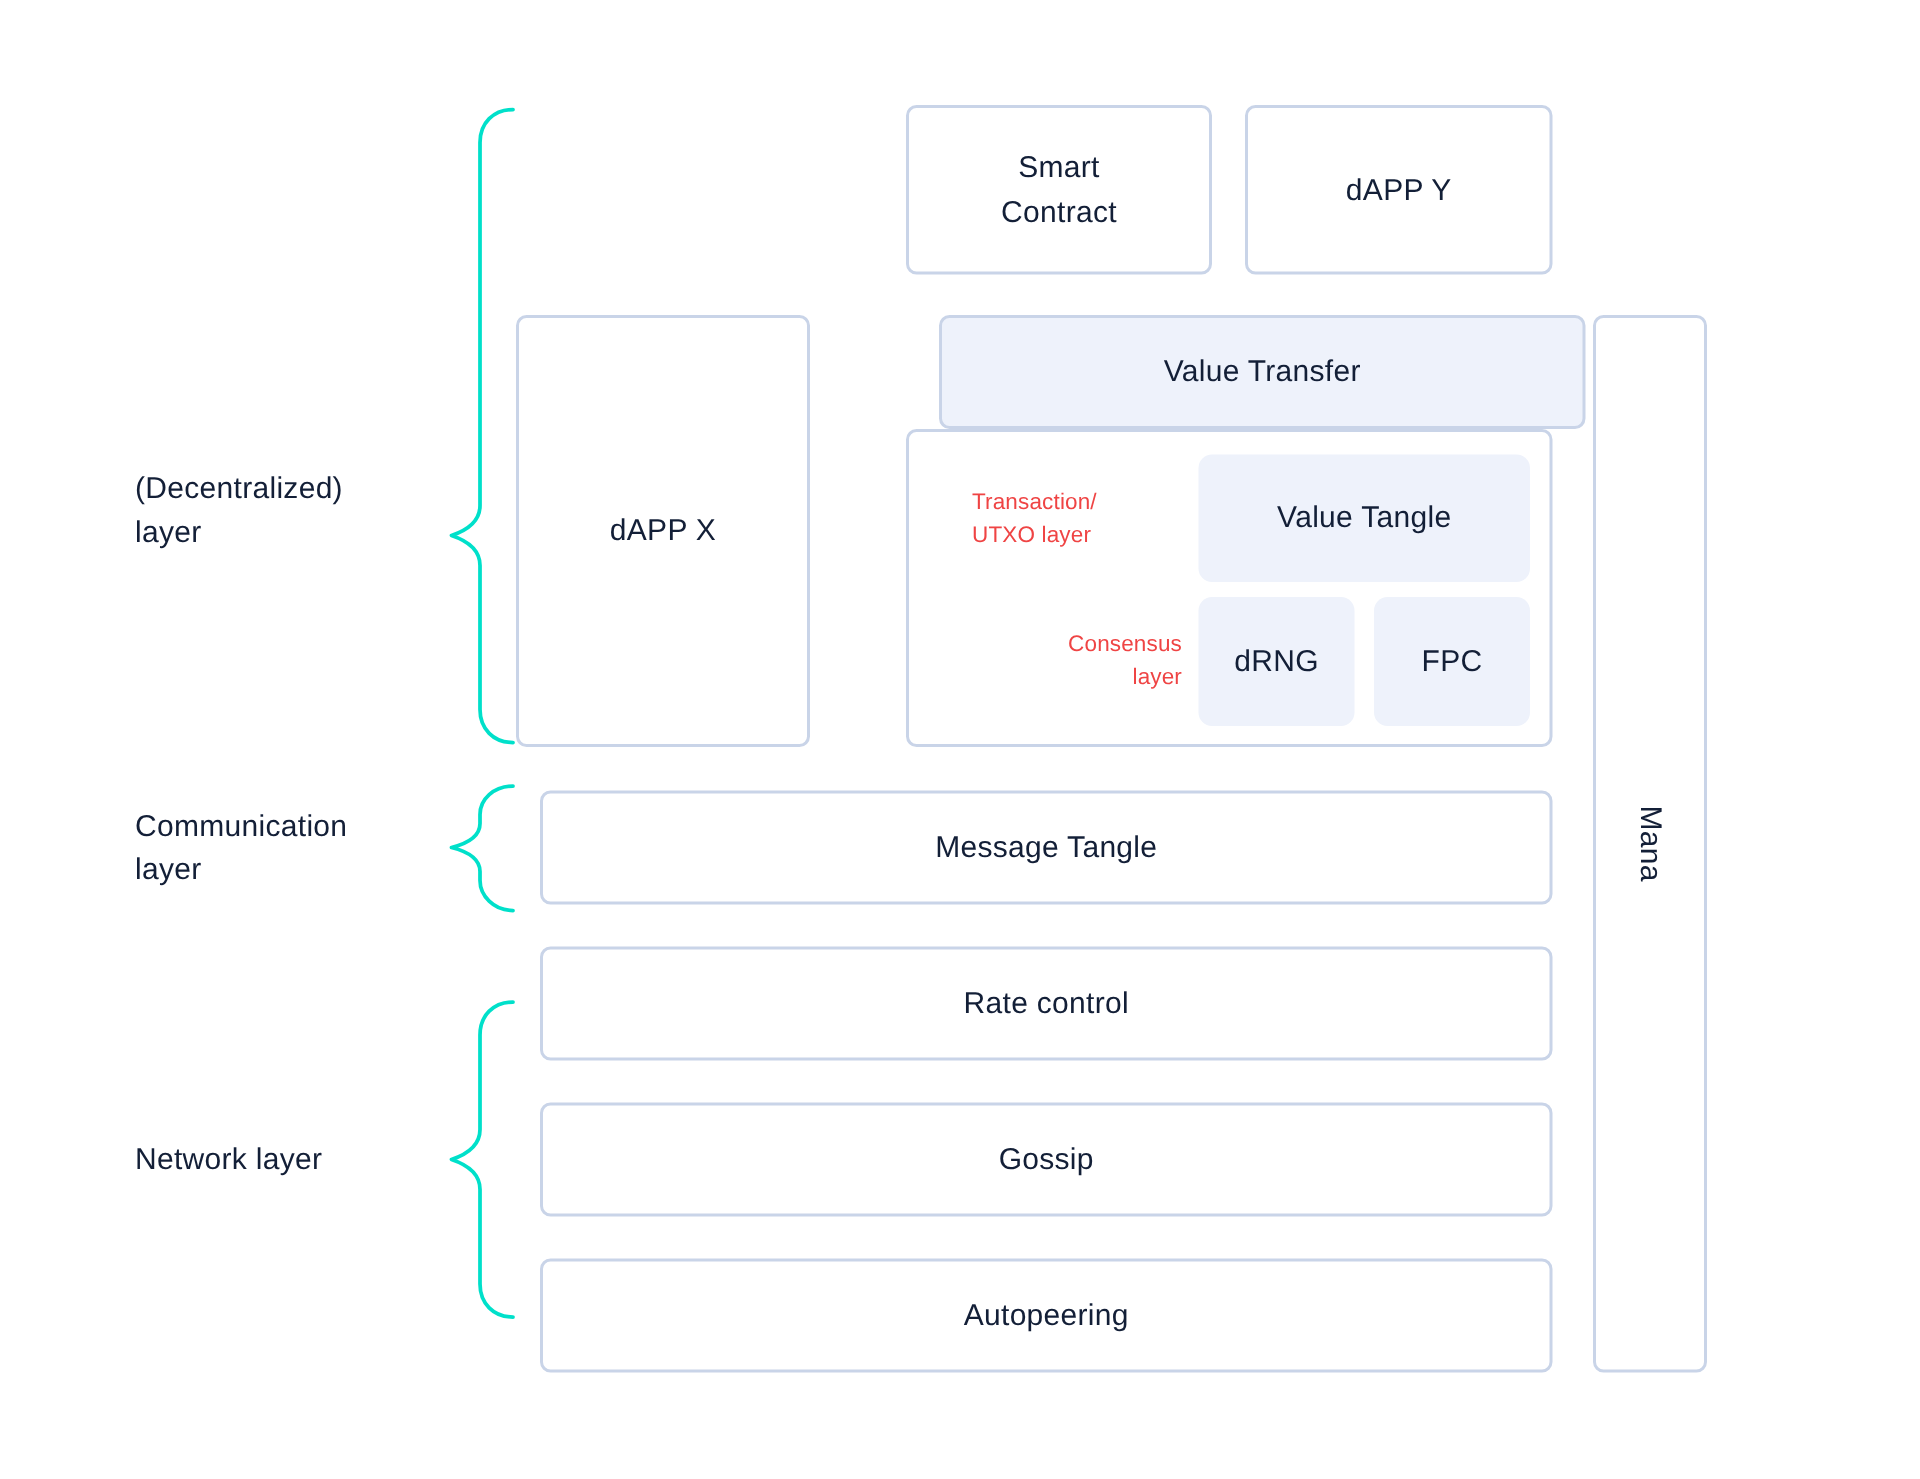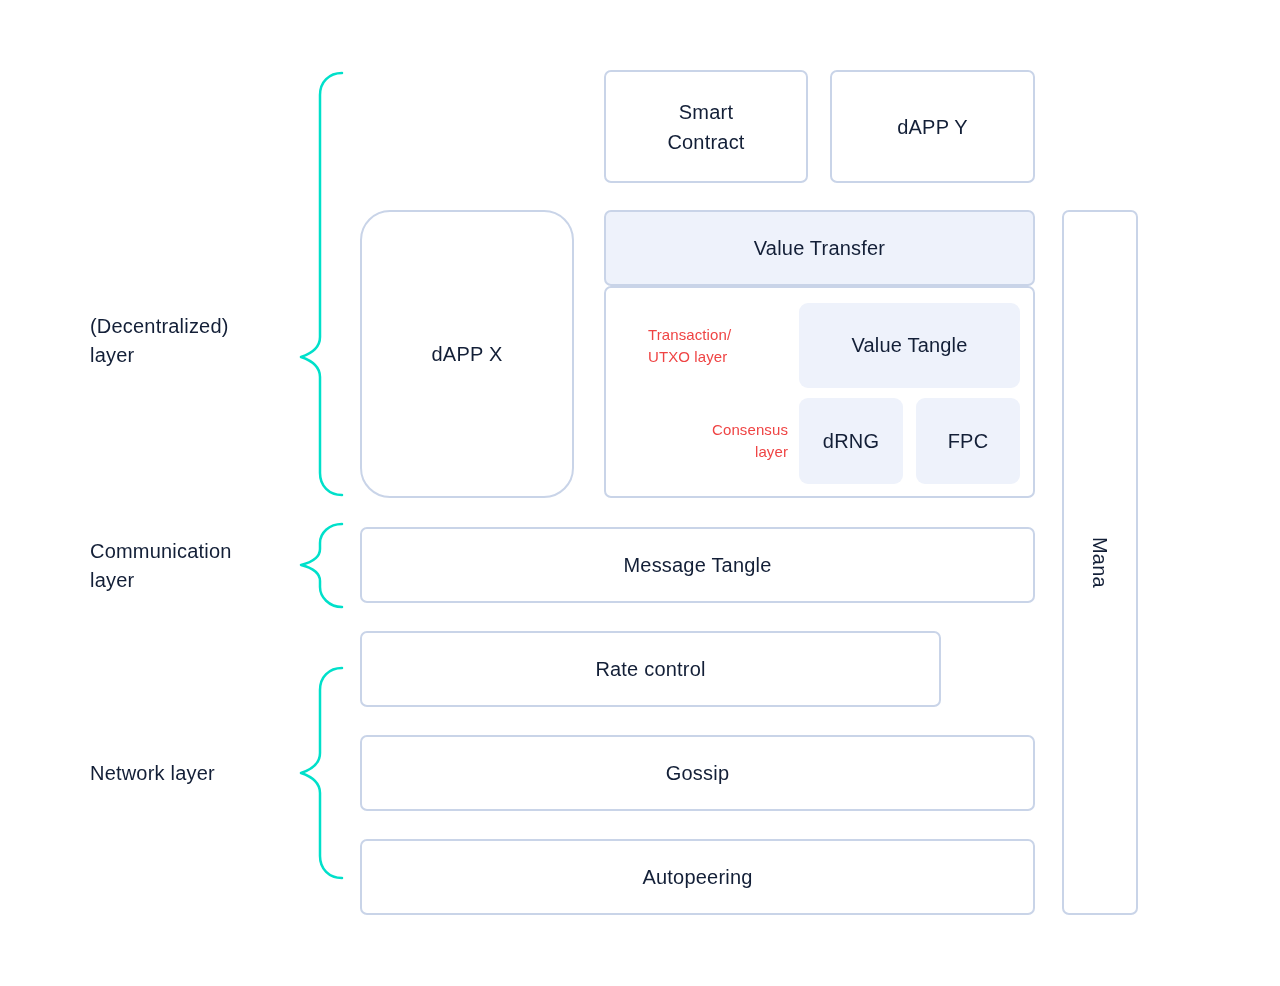--- a/index.html
+++ b/index.html
@@ -15,21 +15,21 @@
   .box {
     position: absolute; box-sizing: border-box;
     background: #ffffff;
     border: 2px solid #c9d4e8;
     border-radius: 7px;
     display: flex; align-items: center; justify-content: center;
     color: #131f37; font-size: 20px; font-weight: 500;
     text-align: center; letter-spacing: 0.2px;
     line-height: 30px;
   }
-  .box.tinted { background: #eef2fb; }
+  .box.tinted { background: #eef2fb; margin-left: 22px; }
 
   .chip {
     position: absolute; box-sizing: border-box;
     background: #eef2fb; border-radius: 9px;
     display: flex; align-items: center; justify-content: center;
     color: #131f37; font-size: 20px; font-weight: 500; letter-spacing: 0.2px;
   }
 
   .side-label {
     position: absolute;
@@ -45,35 +45,35 @@
   }
 
   .vertical-text {
     writing-mode: vertical-rl;
     text-orientation: mixed;
   }
 
   
   .smart-contract  { left: 604px; top: 70px;  width: 204px; height: 113px; }
   .dapp-y          { left: 830px; top: 70px;  width: 205px; height: 113px; }
-  .dapp-x          { left: 360px; top: 210px; width: 214px; height: 288px; border-radius: 30px; }
+  .dapp-x          { left: 344px; top: 210px; width: 196px; height: 288px; }
 
   .vt-header       { left: 604px; top: 210px; width: 431px; height: 76px; }
   .vt-body         { left: 604px; top: 286px; width: 431px; height: 212px; }
 
   .vt-label-transaction { left: 648px; top: 303px; height: 85px; width: 140px; }
   .vt-label-consensus   { left: 648px; top: 398px; height: 86px; width: 140px; align-items: flex-end; }
   .value-tangle    { left: 799px; top: 303px; width: 221px; height: 85px; }
   .drng            { left: 799px; top: 398px; width: 104px; height: 86px; }
   .fpc             { left: 916px; top: 398px; width: 104px; height: 86px; }
 
   .mana            { left: 1062px; top: 210px; width: 76px;  height: 705px; }
 
   .message-tangle  { left: 360px; top: 527px; width: 675px; height: 76px; }
-  .rate-control    { left: 360px; top: 631px; width: 581px; height: 76px; }
+  .rate-control    { left: 360px; top: 631px; width: 675px; height: 76px; }
   .gossip          { left: 360px; top: 735px; width: 675px; height: 76px; }
   .autopeering     { left: 360px; top: 839px; width: 675px; height: 76px; }
 
   .label-application   { left: 90px; top: 312px; width: 220px; }
   .label-communication { left: 90px; top: 537px; width: 220px; }
   .label-network       { left: 90px; top: 759px; width: 220px; }
 
   .brace-overlay { position: absolute; inset: 0; pointer-events: none; }
   .brace-overlay path {
     fill: none; stroke: #00e0ca; stroke-width: 2.5px;

